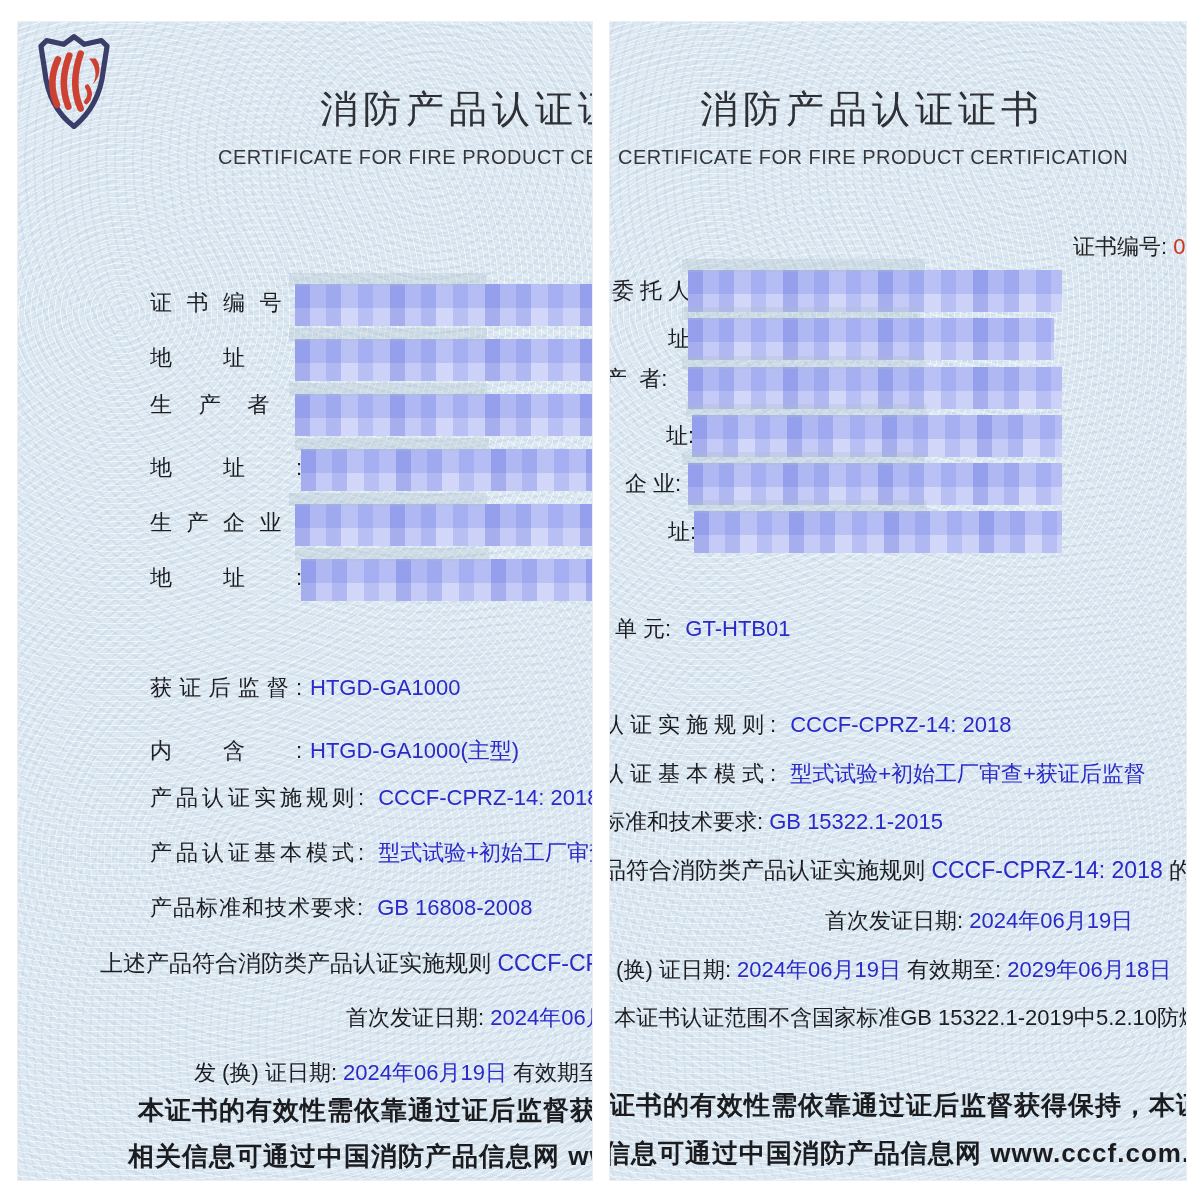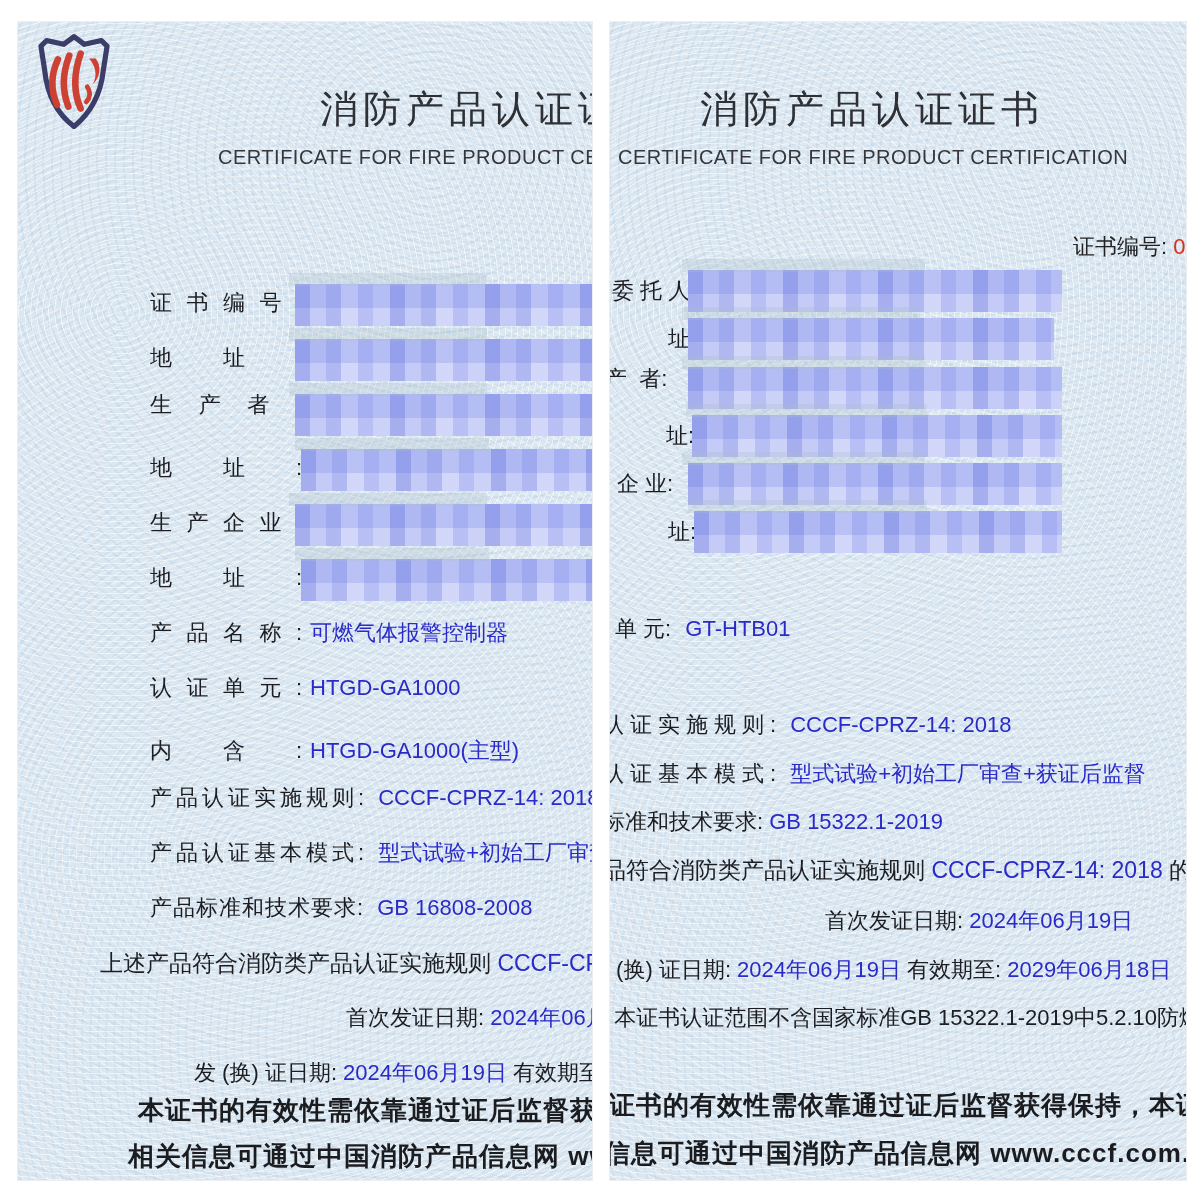--- a/index.html
+++ b/index.html
@@ -101,22 +101,21 @@
 
   <div class="row" style="left:132px;top:431px"><span class="jlbl">地址</span></div>
   <div class="mosaic" style="left:283px;top:427px;width:299px"></div>
 
   <div class="row" style="left:132px;top:486px"><span class="jlbl">生产企业</span></div>
   <div class="mosaic" style="left:277px;top:482px;width:305px"></div>
 
   <div class="row" style="left:132px;top:541px"><span class="jlbl">地址</span></div>
   <div class="mosaic" style="left:283px;top:537px;width:299px"></div>
 
-  <div class="row" style="left:132px;top:596px"><span class="jlbl">产品名称</span><span class="bval ml">可燃气体报警控制器</span></div>
-  <div class="row" style="left:132px;top:651px"><span class="jlbl">认证单元</span><span class="bval ml">HTGD-GA1000</span></div>
+  <div class="row" style="left:132px;top:651px"><span class="jlbl">获证后监督</span><span class="bval ml">HTGD-GA1000</span></div>
   <div class="row" style="left:132px;top:714px"><span class="jlbl">内含</span><span class="bval ml">HTGD-GA1000(主型)</span></div>
 
   <div class="row" style="left:132px;top:761px"><span class="slbl">产品认证实施规则</span><span class="bval ml">CCCF-CPRZ-14: 2018</span></div>
   <div class="row" style="left:132px;top:816px"><span class="slbl">产品认证基本模式</span><span class="bval ml">型式试验+初始工厂审查+获证后监督</span></div>
   <div class="row" style="left:132px;top:871px"><span class="slbl" style="letter-spacing:1px">产品标准和技术要求</span><span class="bval ml">GB 16808-2008</span></div>
 
   <div class="row stmt" style="left:82px;top:926px"><span>上述产品符合消防类产品认证实施规则 </span><span class="bval">CCCF-CPRZ-14: 2018</span></div>
 
   <div class="row" style="left:328px;top:981px"><span>首次发证日期: </span><span class="bval">2024年06月19日</span></div>
   <div class="row" style="left:176px;top:1036px"><span>发 (换) 证日期: </span><span class="bval">2024年06月19日</span><span> 有效期至: </span></div>
@@ -137,31 +136,31 @@
 
   <div class="row" style="left:58px;top:302px"><span>址:</span></div>
   <div class="mosaic" style="left:78px;top:296px;width:366px"></div>
 
   <div class="row" style="left:-5px;top:342px"><span>产  者:</span></div>
   <div class="mosaic" style="left:78px;top:345px;width:374px"></div>
 
   <div class="row" style="left:56px;top:399px"><span>址:</span></div>
   <div class="mosaic" style="left:82px;top:393px;width:370px"></div>
 
-  <div class="row" style="left:7px;top:447px"><span>企 业:</span></div>
+  <div class="row" style="left:15px;top:447px"><span>企 业:</span></div>
   <div class="mosaic" style="left:78px;top:441px;width:374px"></div>
 
   <div class="row" style="left:58px;top:495px"><span>址:</span></div>
   <div class="mosaic" style="left:84px;top:489px;width:368px"></div>
 
   <div class="row" style="left:5px;top:592px"><span>单 元: </span><span class="bval ml8">GT-HTB01</span></div>
 
   <div class="row" style="left:-64px;top:688px"><span class="slbl-r">产品认证实施规则</span><span class="bval ml">CCCF-CPRZ-14: 2018</span></div>
   <div class="row" style="left:-64px;top:737px"><span class="slbl-r">产品认证基本模式</span><span class="bval ml">型式试验+初始工厂审查+获证后监督</span></div>
-  <div class="row" style="left:-51px;top:785px"><span>产品标准和技术要求: </span><span class="bval">GB 15322.1-2019</span></div>
+  <div class="row" style="left:-51px;top:785px"><span>产品标准和技术要求: </span><span class="bval">GB 15322.1-2015</span></div>
 
   <div class="row stmt" style="left:-76px;top:833px"><span>上述产品符合消防类产品认证实施规则 </span><span class="bval">CCCF-CPRZ-14: 2018</span><span> 的要求</span></div>
 
   <div class="row" style="left:215px;top:884px"><span>首次发证日期: </span><span class="bval">2024年06月19日</span></div>
   <div class="row" style="left:-22px;top:933px"><span>发 (换) 证日期: </span><span class="bval">2024年06月19日</span><span> 有效期至: </span><span class="bval">2029年06月18日</span></div>
 
   <div class="row" style="left:-30px;top:981px">注: 本证书认证范围不含国家标准GB 15322.1-2019中5.2.10防爆性能要求</div>
 
   <div class="row bold-note" style="left:-28px;top:1068px">本证书的有效性需依靠通过证后监督获得保持，本证书信息</div>
   <div class="row bold-note" style="left:-60px;top:1116px">相关信息可通过中国消防产品信息网 www.cccf.com.cn查询</div>

